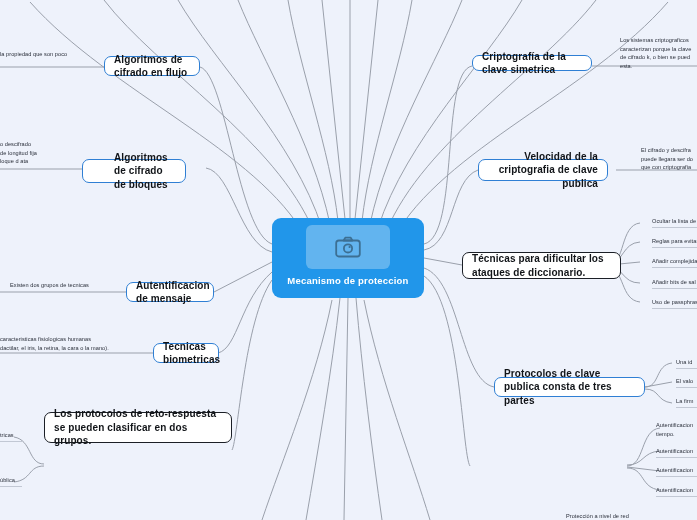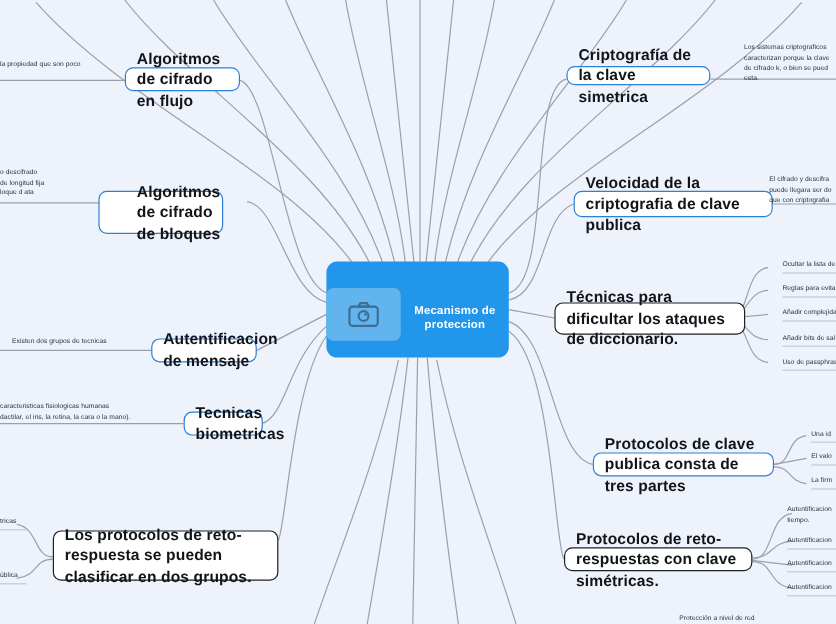--- a/index.html
+++ b/index.html
@@ -14,36 +14,36 @@
   svg.links{position:absolute;left:0;top:0;width:697px;height:520px;pointer-events:none;}
   svg.links path{fill:none;stroke:#9aa0ab;stroke-width:1;}
 
   .node{
     position:absolute;
     background:#ffffff;
     border-radius:7px;
     box-sizing:border-box;
     display:flex;align-items:center;
     padding:5px 9px;
-    font-size:13px;
+    font-size:10px;
     font-weight:bold;
     color:#111418;
     line-height:1.35;
     letter-spacing:.1px;
     white-space:normal;
   }
   .node.blue{border:1.4px solid #2f7fd4;}
   .node.dark{border:1.4px solid #1b1f26;}
 
   .center{
     position:absolute;
     left:272px;top:218px;width:152px;height:80px;
     background:#2196ea;
     border-radius:9px;
-    display:flex;flex-direction:row;
+    display:flex;flex-direction:column;
     align-items:center;justify-content:flex-start;
     padding-top:7px;
     box-sizing:border-box;
   }
   .center .thumb{
     width:84px;height:44px;
     background:#62b4ef;
     border-radius:6px;
     display:flex;align-items:center;justify-content:center;
   }
@@ -142,53 +142,50 @@
         <circle cx="14.6" cy="11" r="1.1" fill="#3c6f93"></circle>
       </svg>
     </div>
     <div class="clabel">Mecanismo de proteccion</div>
   </div>
 
   <div class="node blue" style="left:472px;top:55px;width:120px;height:16px;">
     <span>Criptografía de la clave simetrica</span>
   </div>
 
-  <div class="node blue" style="left:478px;top:159px;width:166px;height:22px;">
+  <div class="node blue" style="left:478px;top:159px;width:130px;height:22px;text-align:right;">
     <span>Velocidad de la criptografia de clave publica</span>
   </div>
 
   <div class="node dark" style="left:462px;top:252px;width:159px;height:27px;">
     <span>Técnicas para dificultar los ataques de diccionario.</span>
   </div>
 
   <div class="node blue" style="left:494px;top:377px;width:151px;height:20px;">
     <span>Protocolos de clave publica consta de tres partes</span>
   </div>
 
-  <div class="node dark" style="left:470px;top:456px;width:157px;height:20px;">
-    <span>Protocolos de reto-respuestas con clave simétricas.</span>
-  </div>
 
   <div class="node blue" style="left:104px;top:56px;width:96px;height:20px;">
     <span>Algoritmos de cifrado en flujo</span>
   </div>
 
-  <div class="node blue" style="left:82px;top:159px;width:104px;height:36px;padding-left:31px;">
+  <div class="node blue" style="left:82px;top:159px;width:104px;height:24px;padding-left:31px;">
     <span>Algoritmos de cifrado de bloques</span>
   </div>
 
   <div class="node blue" style="left:126px;top:282px;width:88px;height:20px;">
     <span>Autentificacion de mensaje</span>
   </div>
 
   <div class="node blue" style="left:153px;top:343px;width:66px;height:20px;">
     <span>Tecnicas biometricas</span>
   </div>
 
-  <div class="node dark" style="left:44px;top:442px;width:188px;height:42px;">
+  <div class="node dark" style="left:44px;top:412px;width:188px;height:31px;">
     <span>Los protocolos de reto-respuesta se pueden clasificar en dos grupos.</span>
   </div>
 
   <div class="leaf" style="left:620px;top:36px;width:90px;">Los sistemas criptograficos
 caracterizan porque la clave
 de cifrado k, o bien se pued
 esta.</div>
 
   <div class="leaf" style="left:641px;top:146px;width:80px;">El cifrado y descifra
 puede llegara ser do

